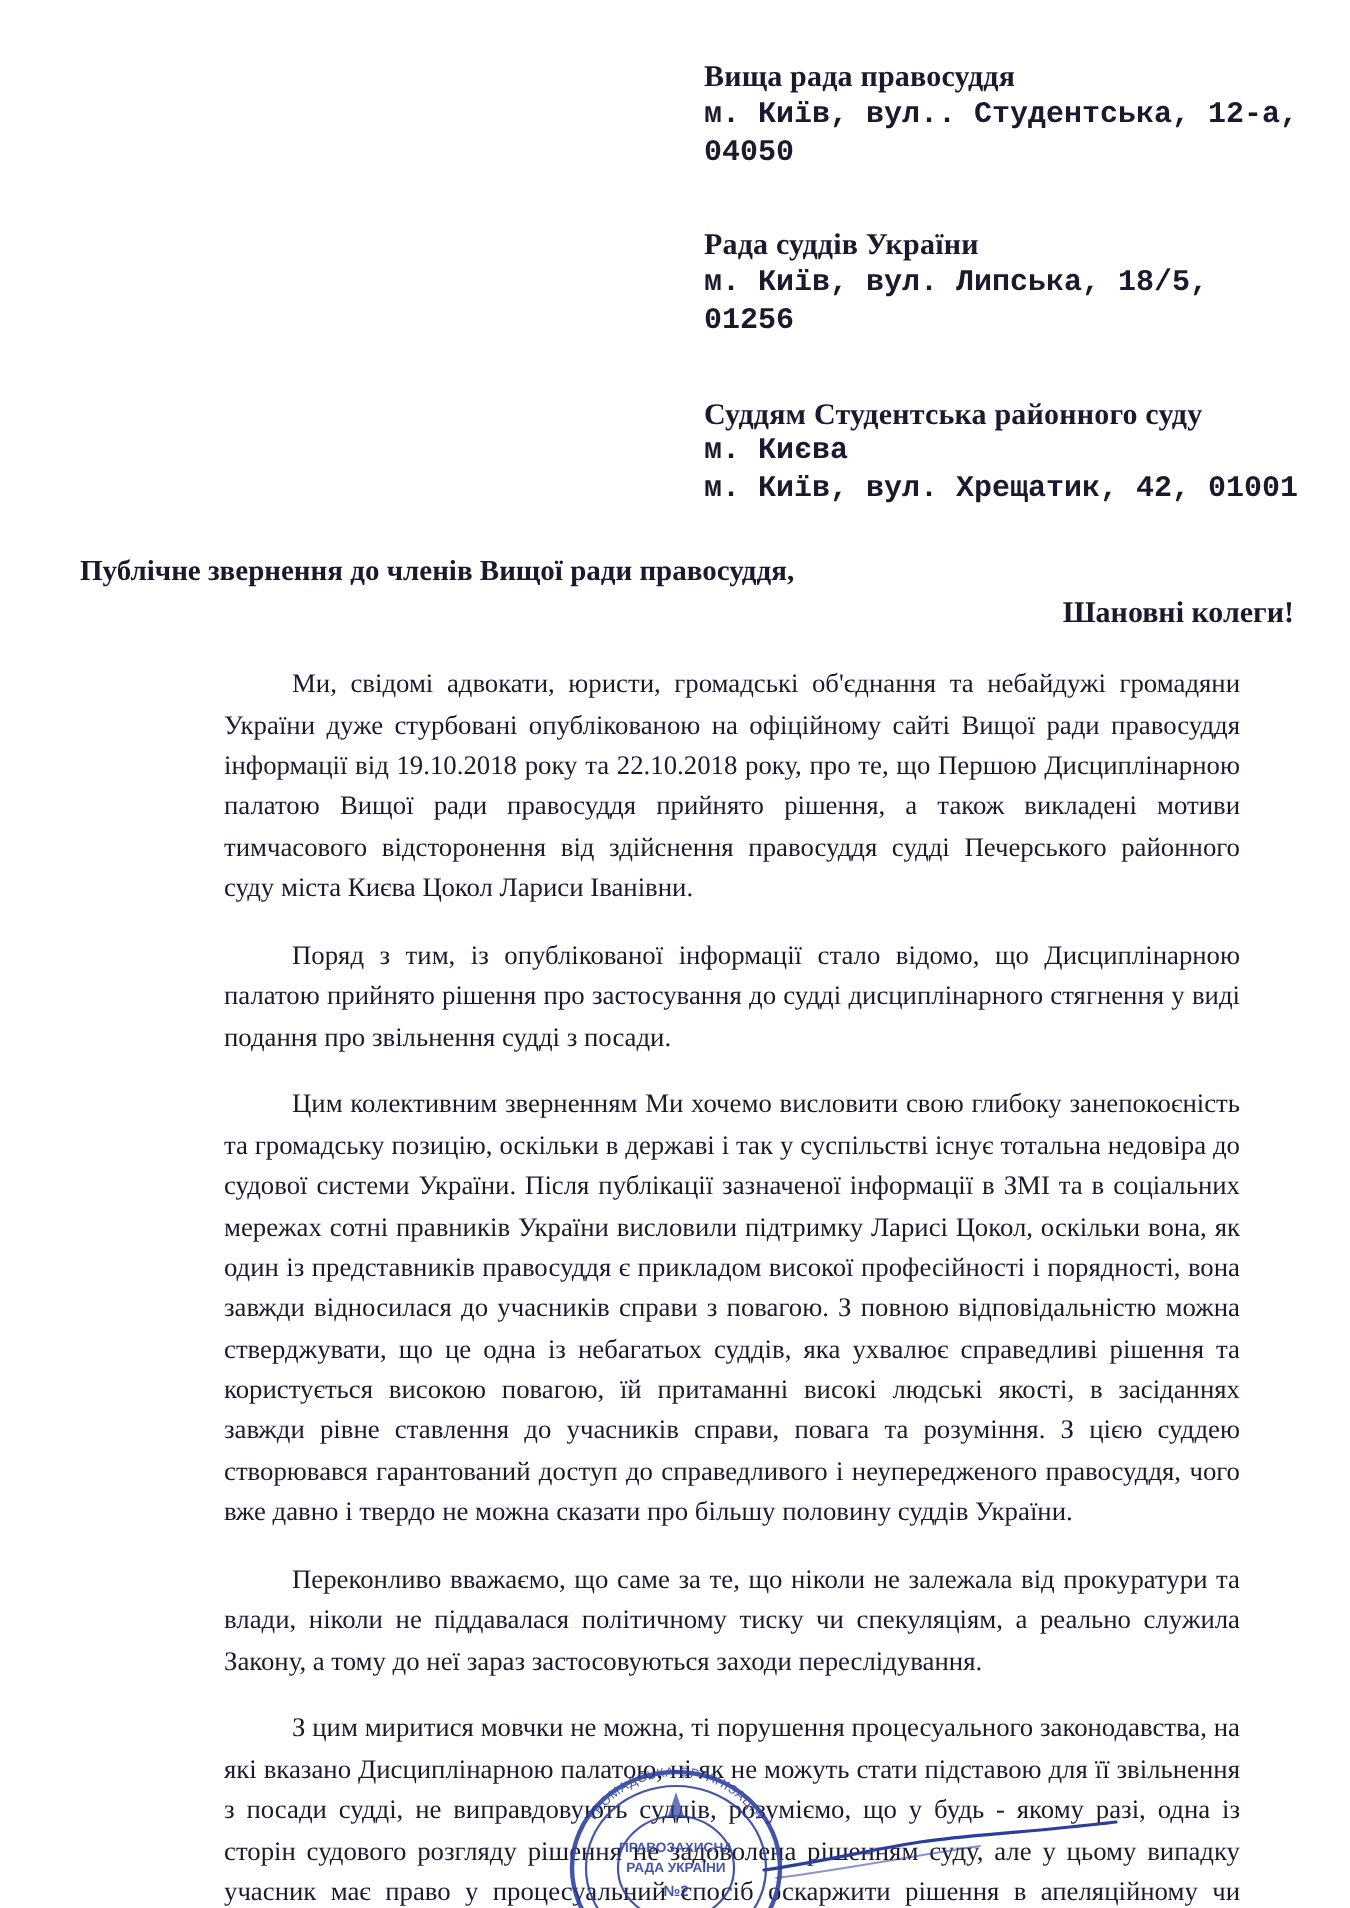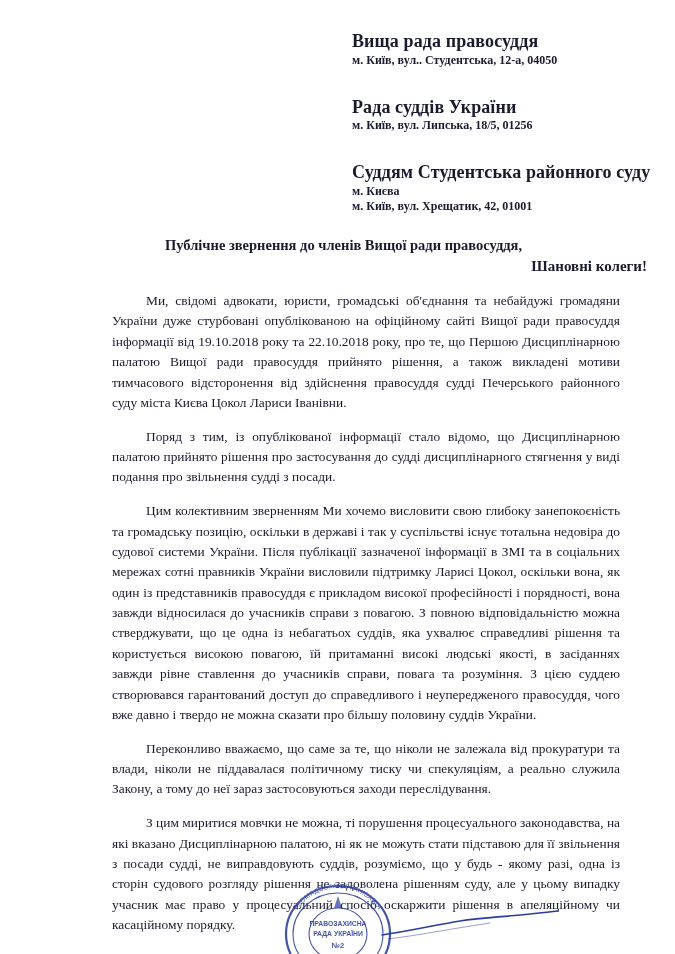--- a/index.html
+++ b/index.html
@@ -27,34 +27,34 @@
   .addressees {
     margin-top: 30px;
     margin-left: 352px;
     margin-right: 20px;
   }
   .addr-block {
     margin-bottom: 11px;
   }
   .addr-line1 {
     font-weight: bold;
-    font-size: 18px;
+    font-size: 15px;
     line-height: 1.25;
     letter-spacing: 0.1px;
     margin-top: 28px;
   }
   .addr-line2 {
     font-weight: bold;
-    font-size: 12px;
+    font-size: 15px;
     line-height: 1.25;
+    font-family: Liberation Mono, monospace;
   }
 
   
   .title {
-    text-align: center;
     font-weight: bold;
     font-size: 14.5px;
     line-height: 1.28;
     margin-top: 22px;
     padding-left: 40px;
     padding-right: 28px;
   }
   .salutation {
     text-align: right;
     font-weight: bold;

